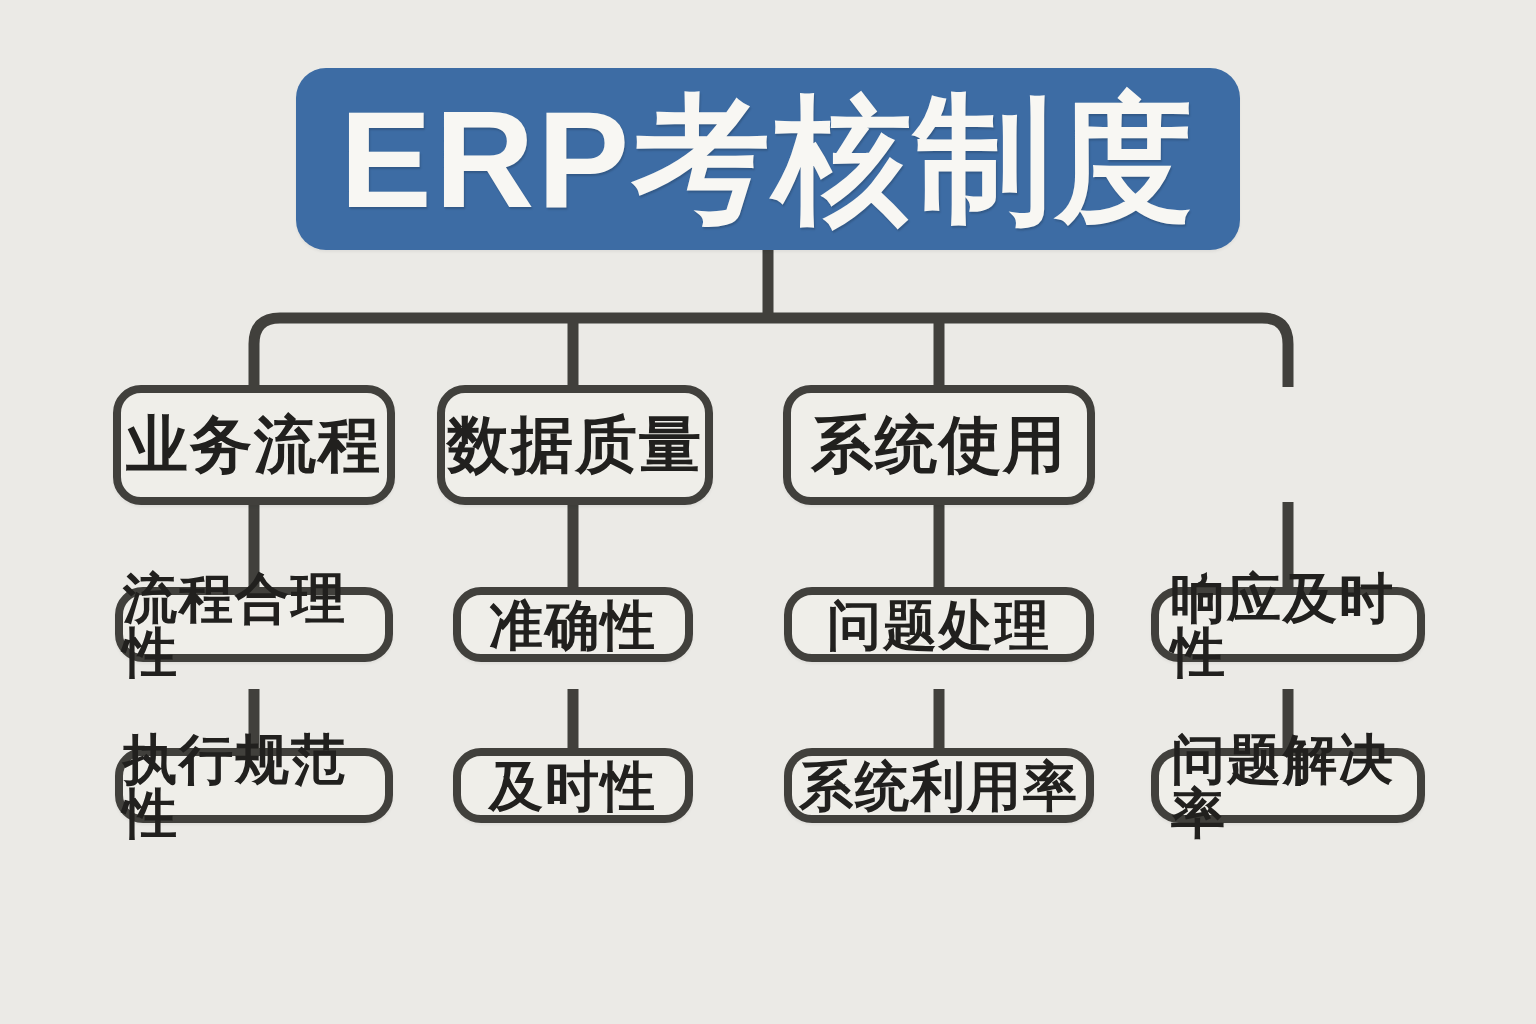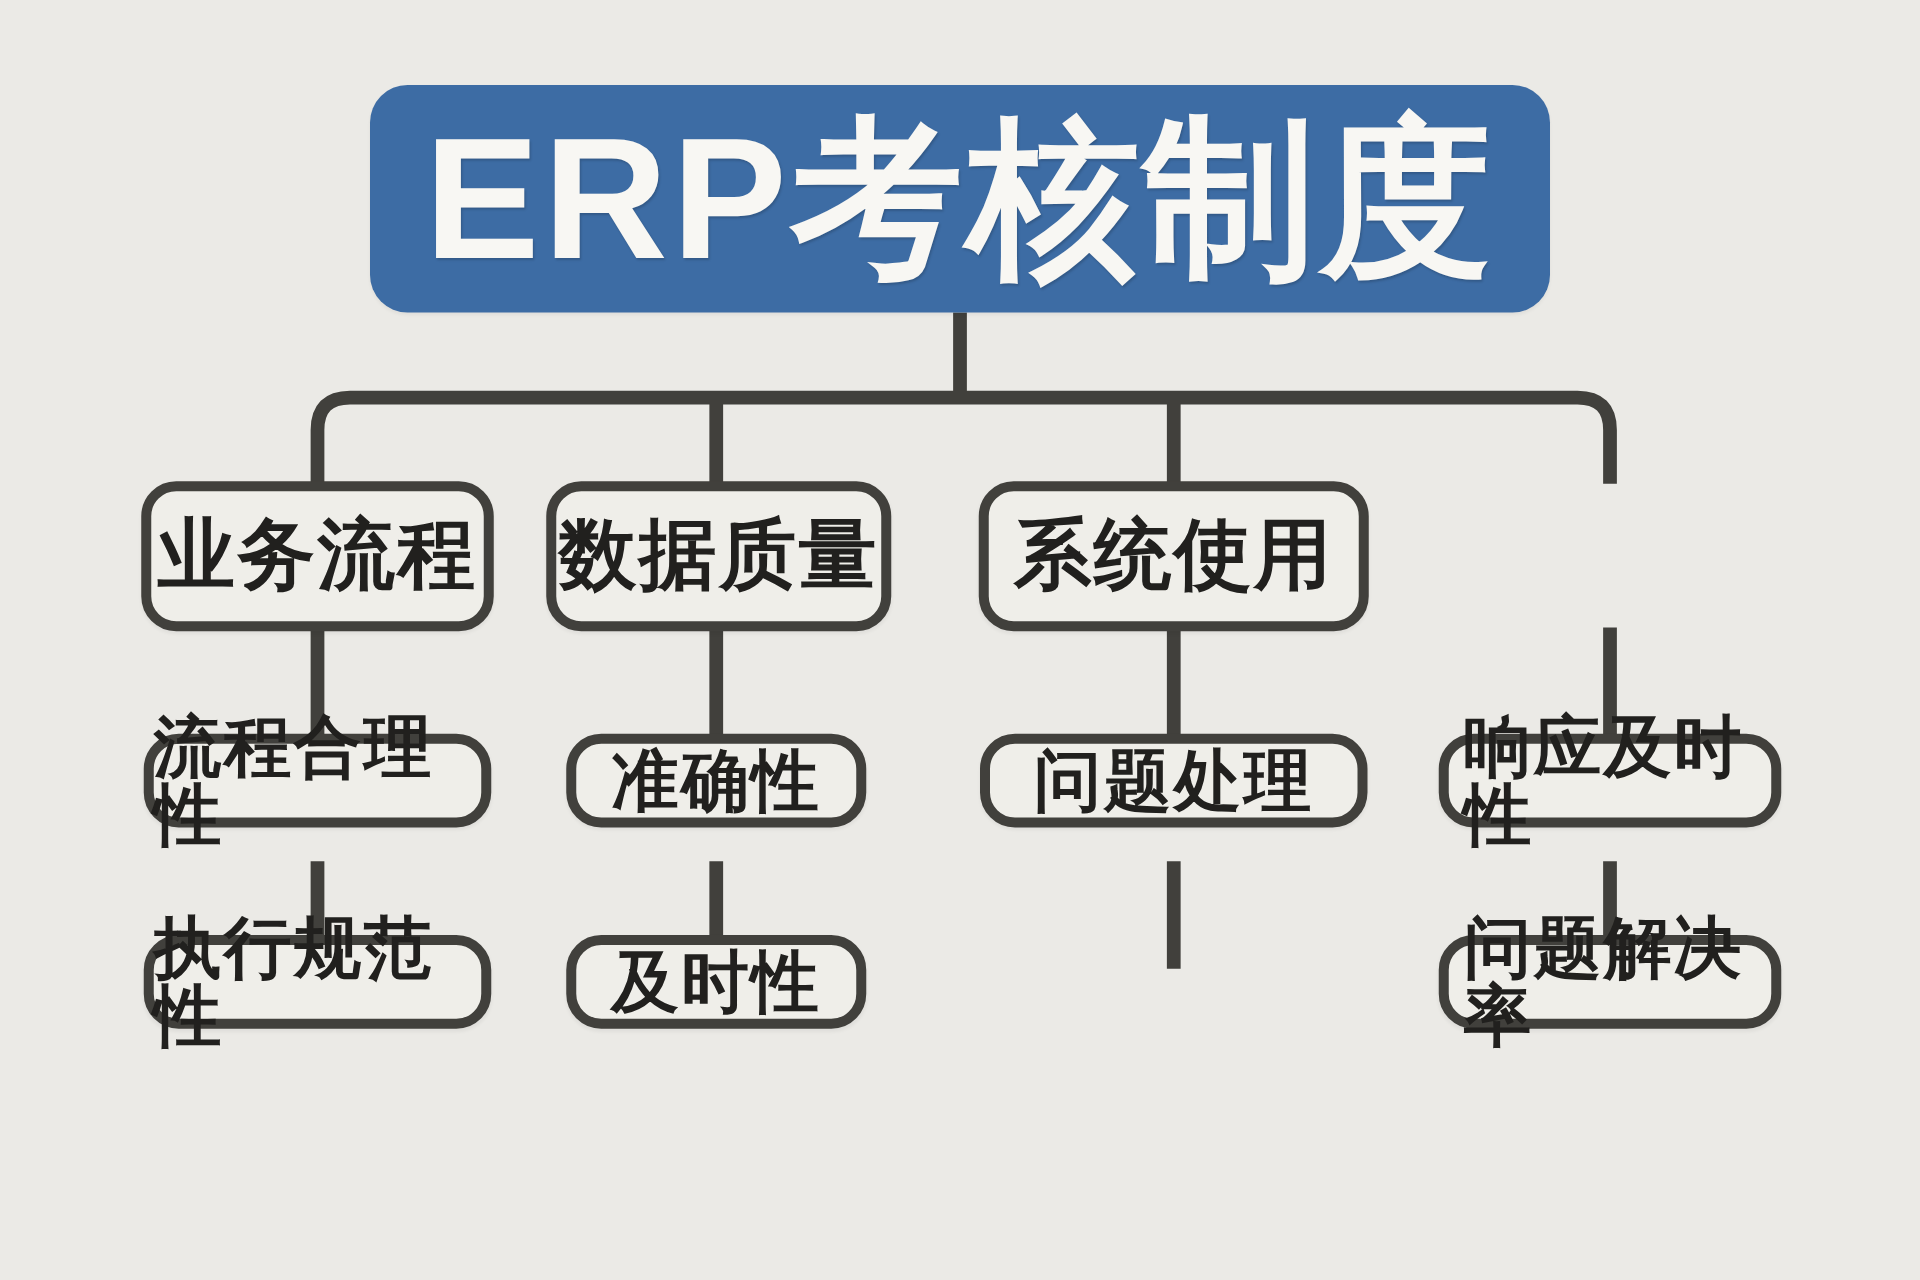--- a/index.html
+++ b/index.html
@@ -94,17 +94,18 @@
   <div class="node node--header r2c1">业务流程</div>
   <div class="node node--child row3 c1child">流程合理性</div>
   <div class="node node--child row4 c1child">执行规范性</div>
 
   <div class="node node--header r2c2">数据质量</div>
   <div class="node node--child row3 c2child">准确性</div>
   <div class="node node--child row4 c2child">及时性</div>
 
   <div class="node node--header r2c3">系统使用</div>
   <div class="node node--child row3 c3child">问题处理</div>
+  <div class="node node--child row4 c3child">系统利用率</div>
 
   <div class="node node--child row3 c4child">响应及时性</div>
   <div class="node node--child row4 c4child">问题解决率</div>
 
 </div>
 
 </body></html>

